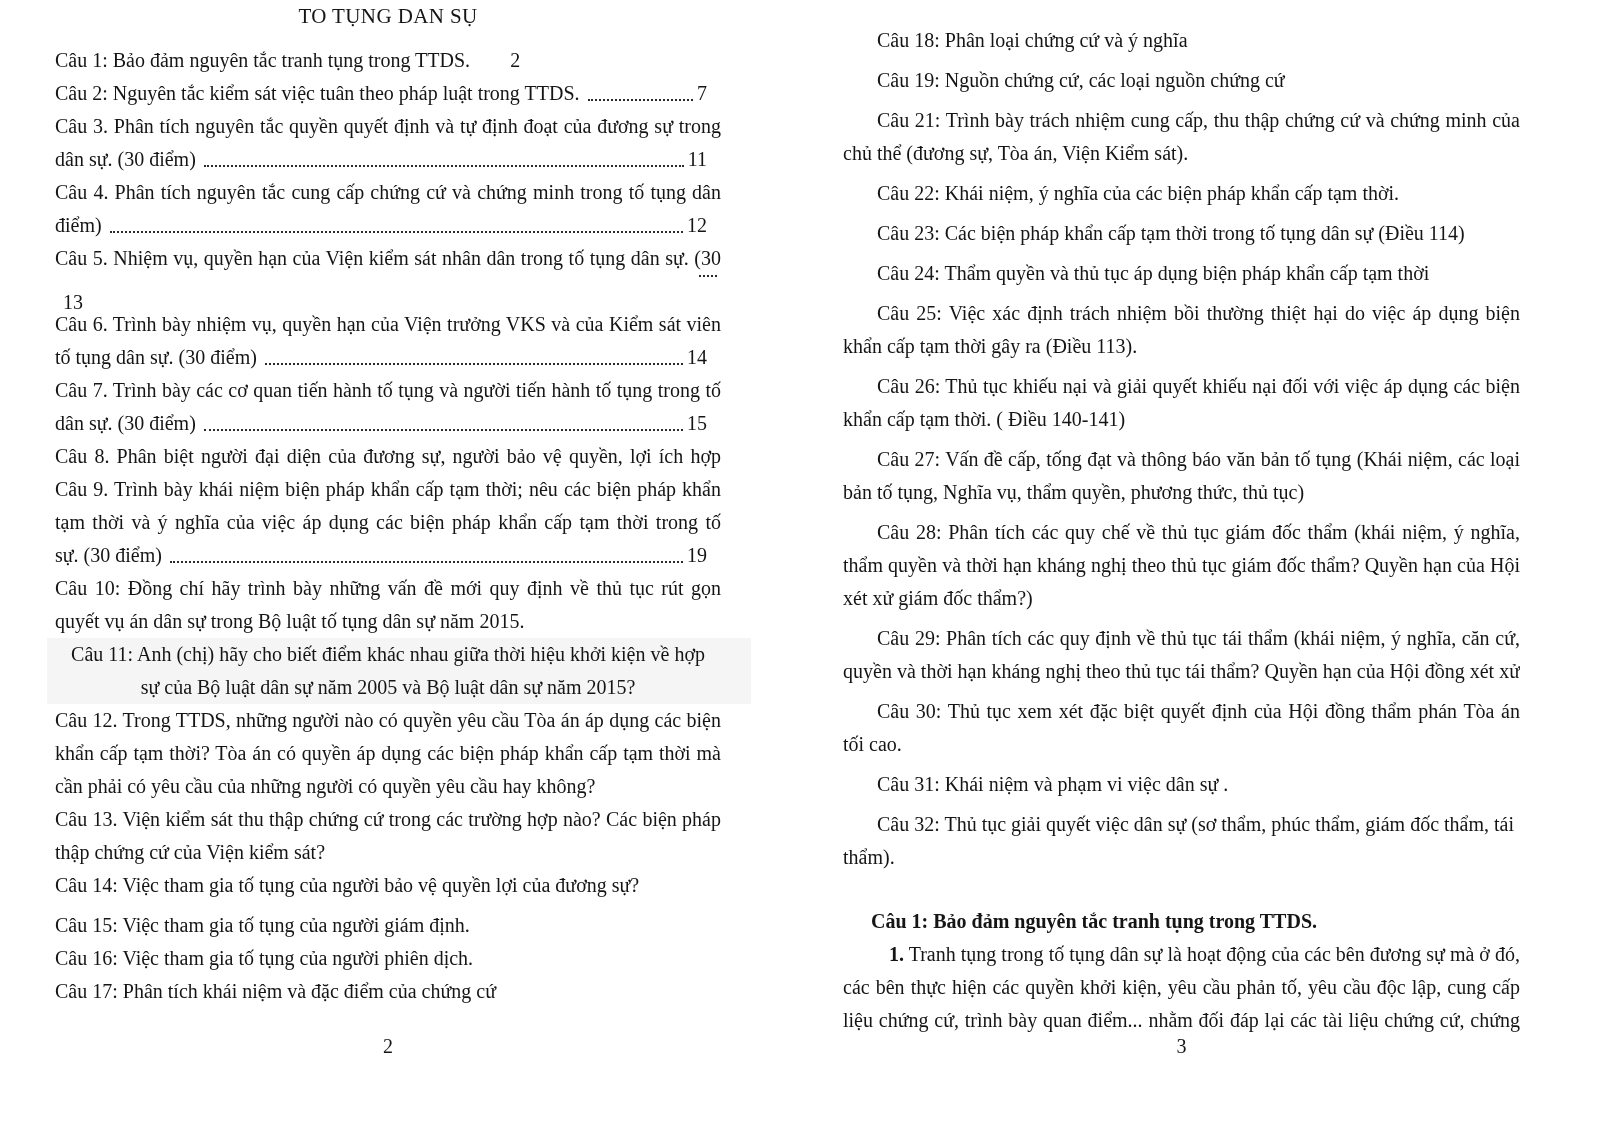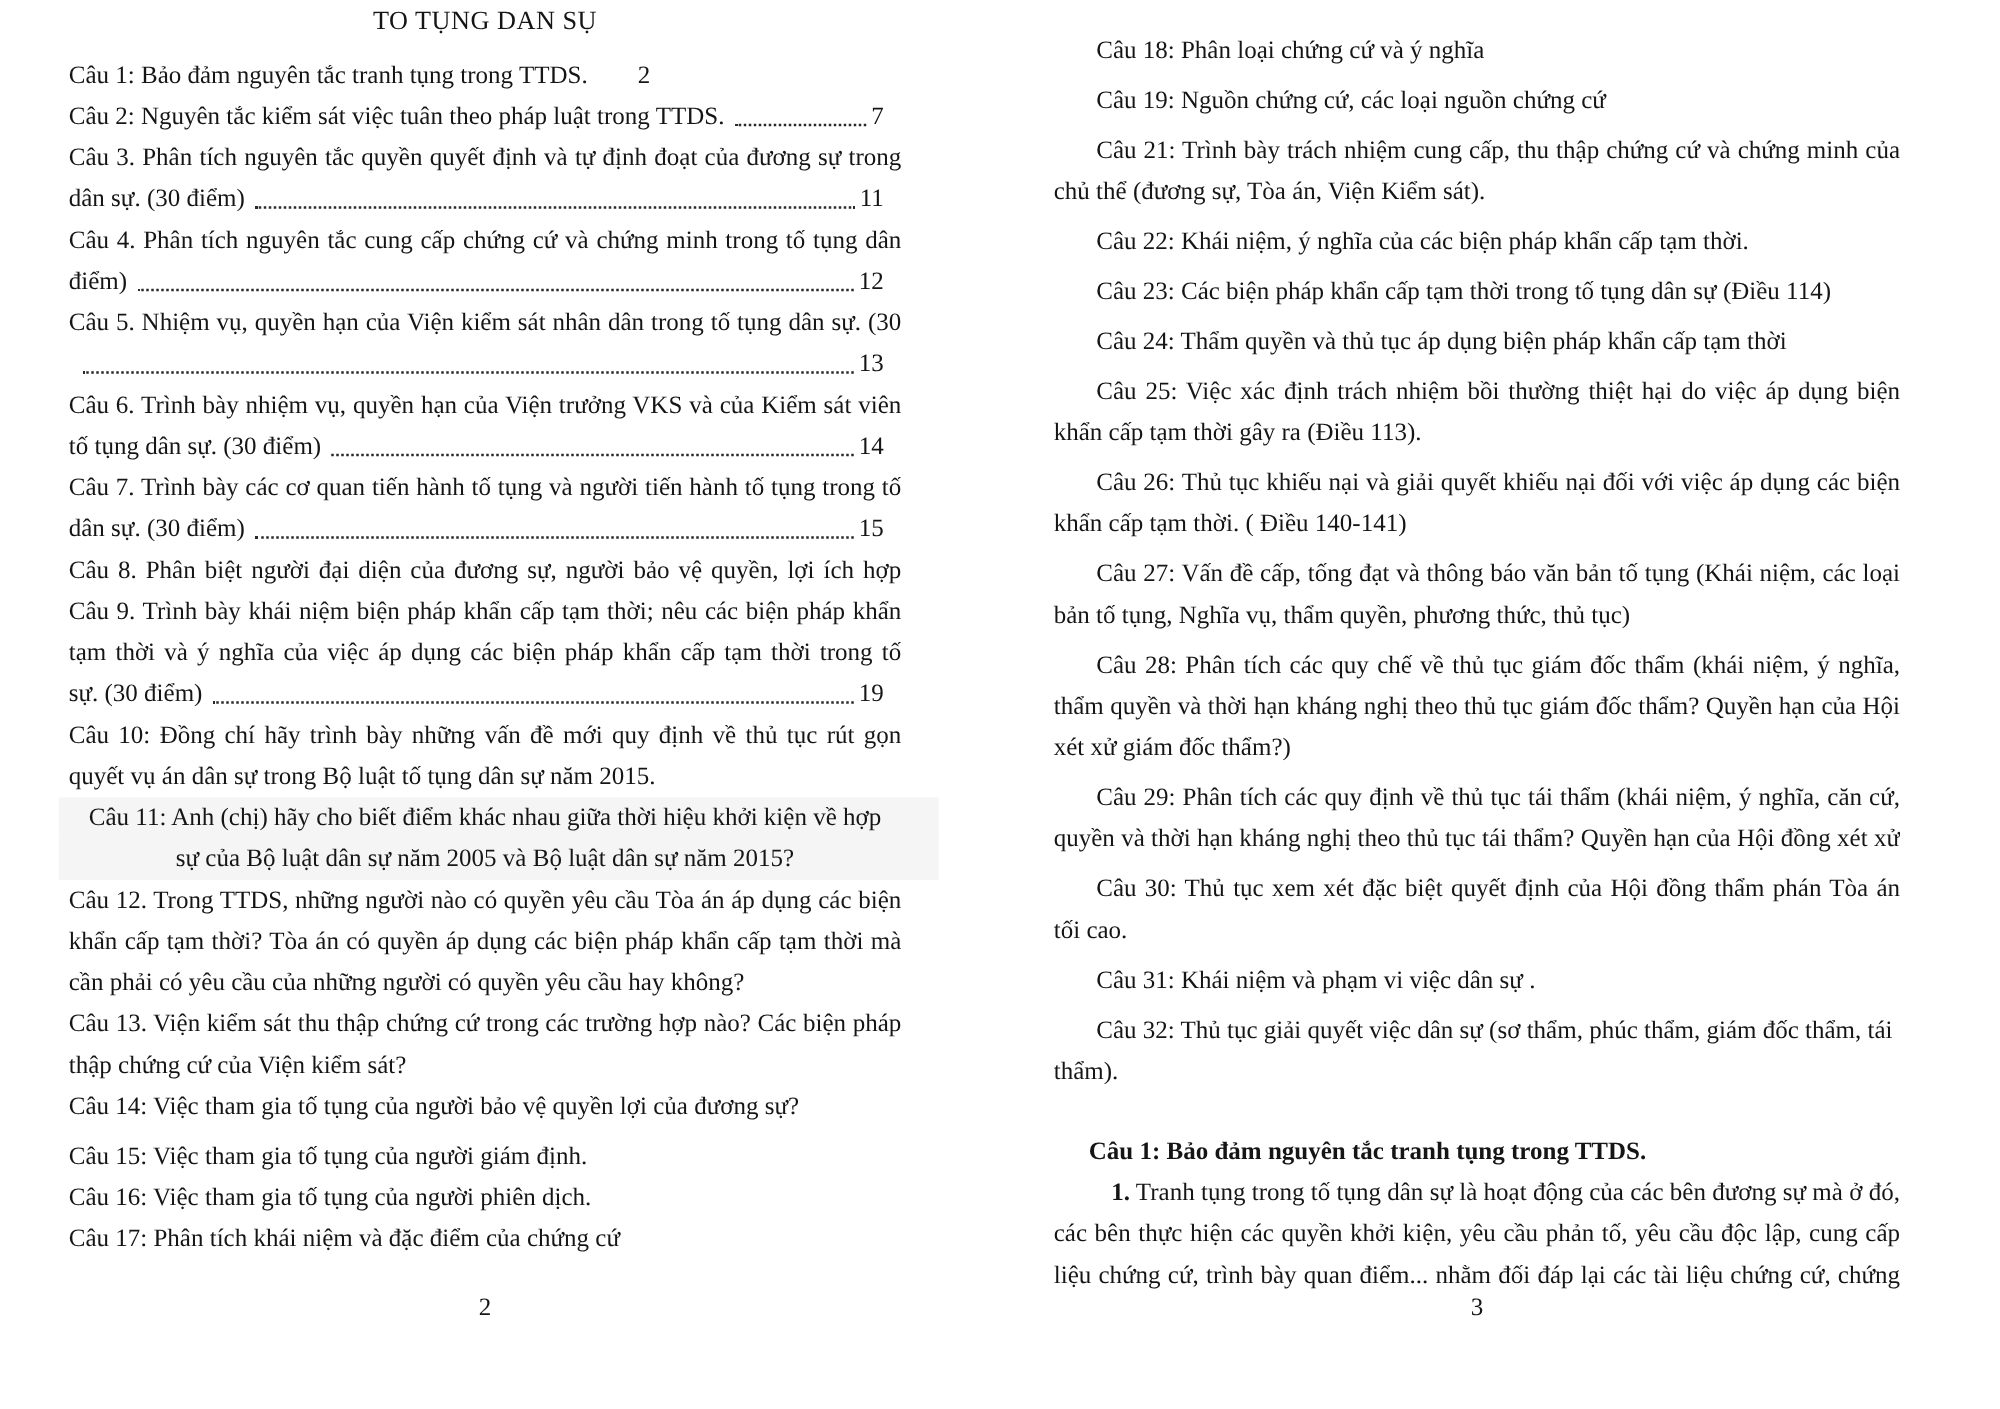--- a/index.html
+++ b/index.html
@@ -12,21 +12,21 @@
   
   .left-col{position:absolute;left:55px;top:0;width:666px;}
   .doc-title{font-size:21px;line-height:33px;text-align:center;letter-spacing:.4px;margin-bottom:11px;}
   .ln{height:33px;line-height:33px;font-size:20px;white-space:nowrap;}
   .ln.s{white-space:normal;text-align:justify;text-align-last:justify;overflow:hidden;}
   .ln.flex{display:flex;align-items:baseline;}
   .ln .txt{white-space:pre;}
   .ln .lead{flex:1 1 auto;min-width:18px;border-bottom:2px dotted #2a2a2a;align-self:flex-end;margin:0 4px 9px 3px;}
   .ln .pg{padding-right:14px;}
   .ln .gap-pg{margin-left:40px;padding-right:0;}
-  .ln.leadonly{padding-left:8px;}
+  .ln.leadonly{padding-left:8px;flex-direction:column;}
   .ln.hl{background:#f5f5f5;margin:0 -30px 0 -8px;padding:0 30px 0 8px;text-align:center;}
   .ln.gap{margin-top:7px;}
   
   .right-col{position:absolute;left:843px;top:0;width:677px;margin-top:24px;}
   .rln{line-height:33px;min-height:33px;font-size:20px;}
   .rln.first{text-indent:34px;margin-top:7px;}
   #right-lines .rln:first-child{margin-top:0;}
   .rln.s{text-align:justify;text-align-last:justify;height:33px;overflow:hidden;}
   .answer{margin-top:31px;}
   .answer-heading{font-weight:bold;font-size:20px;line-height:33px;text-indent:28px;}

